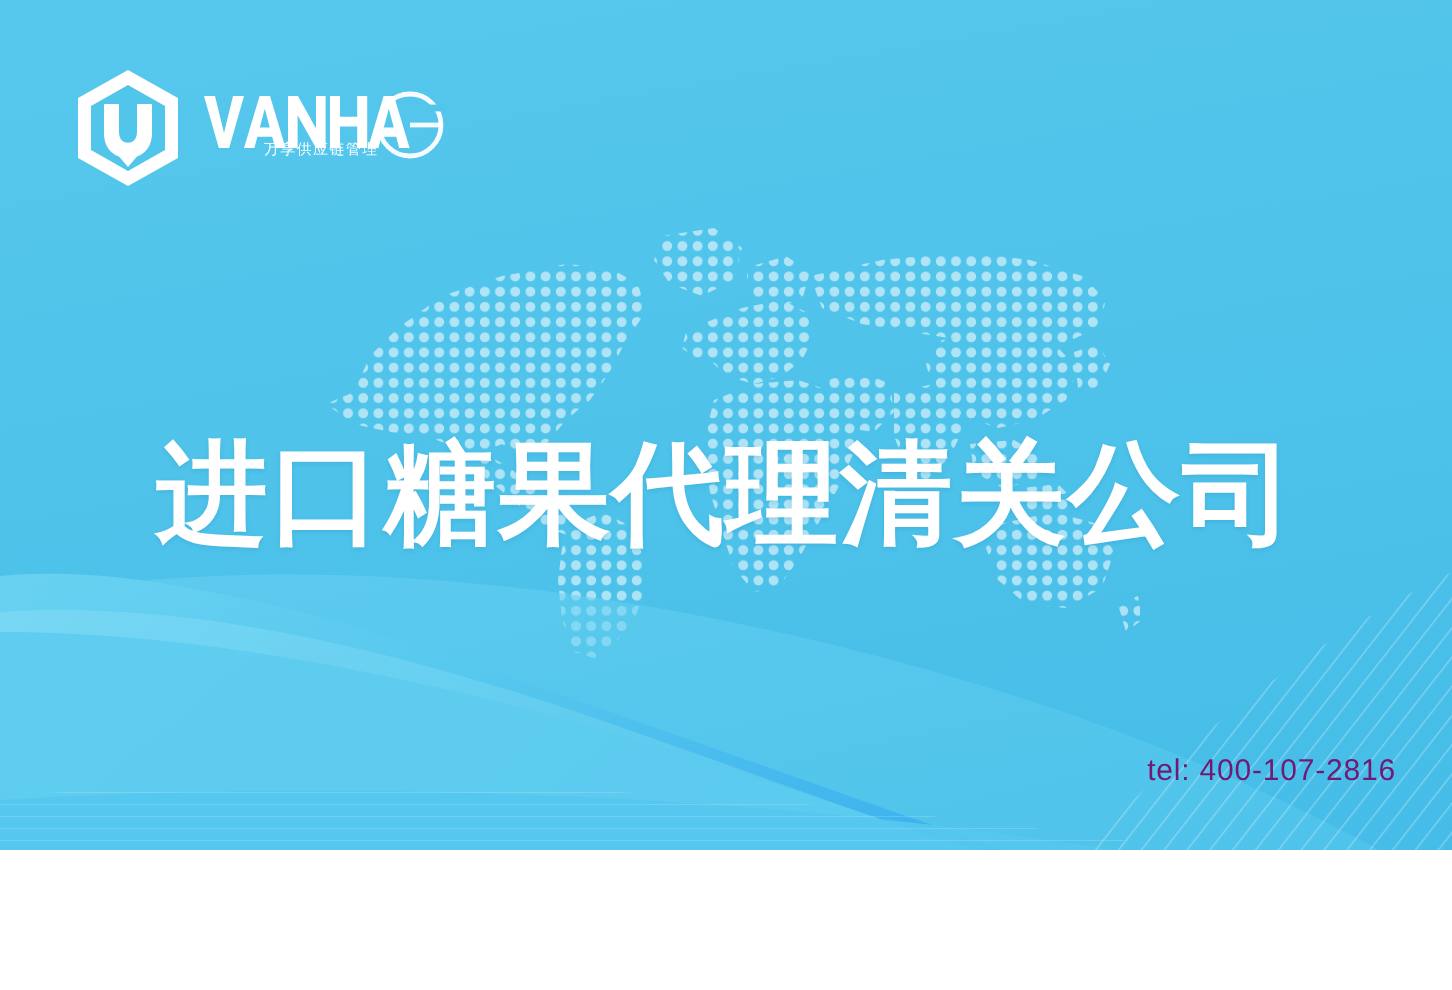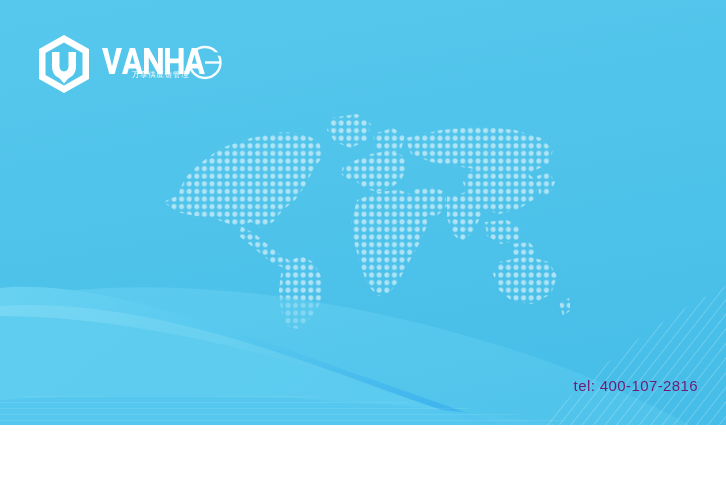--- a/index.html
+++ b/index.html
@@ -245,16 +245,17 @@
           <circle cx="104" cy="20.5" r="15.5" fill="none" stroke="#ffffff" stroke-width="2.4" opacity="0.95"></circle>
           <path d="M104,20.5 L120,20.5" stroke="#ffffff" stroke-width="2.4" fill="none" opacity="0.95"></path>
           <path d="M112,12 L122,12" stroke="#52c5eb" stroke-width="3.4" fill="none"></path>
         </g>
 
         <text x="31" y="35.2" fill="#ffffff" font-size="7.4" letter-spacing="0.8" font-family="'DejaVu Sans', sans-serif">万享供应链管理</text>
       </svg>
     </div>
   </div>
 
+  <div id="headline">进口糖果代理清关公司</div>
 
   <div id="contact-line">tel: 400-107-2816</div>
 
 </div>
 
 </body></html>

